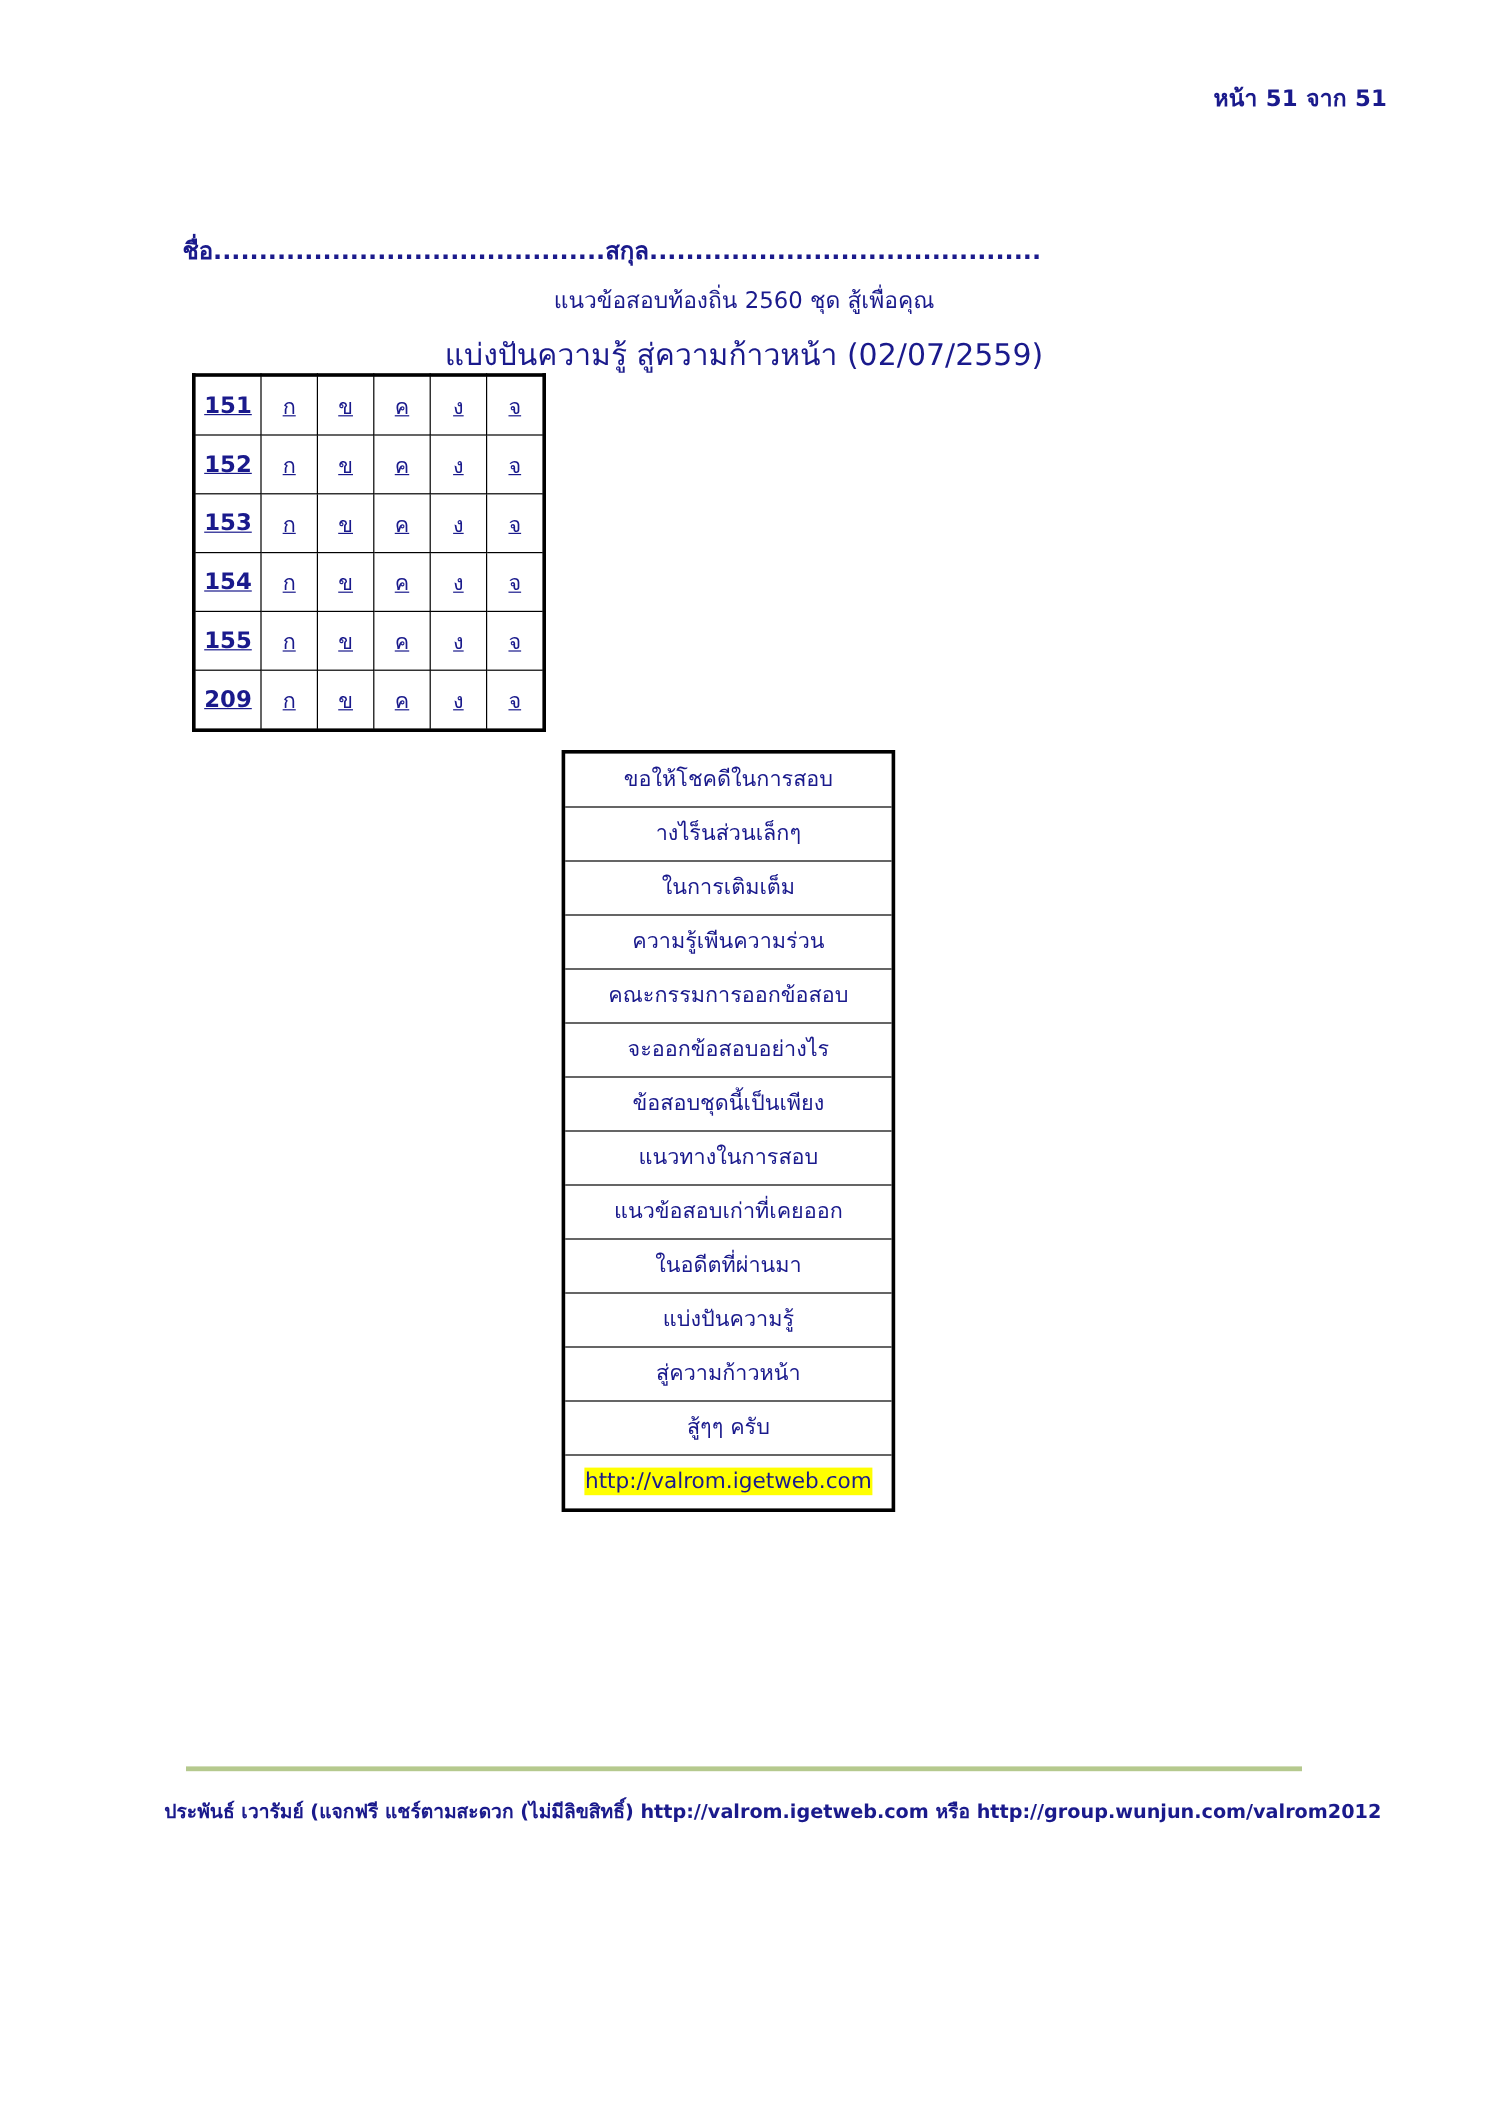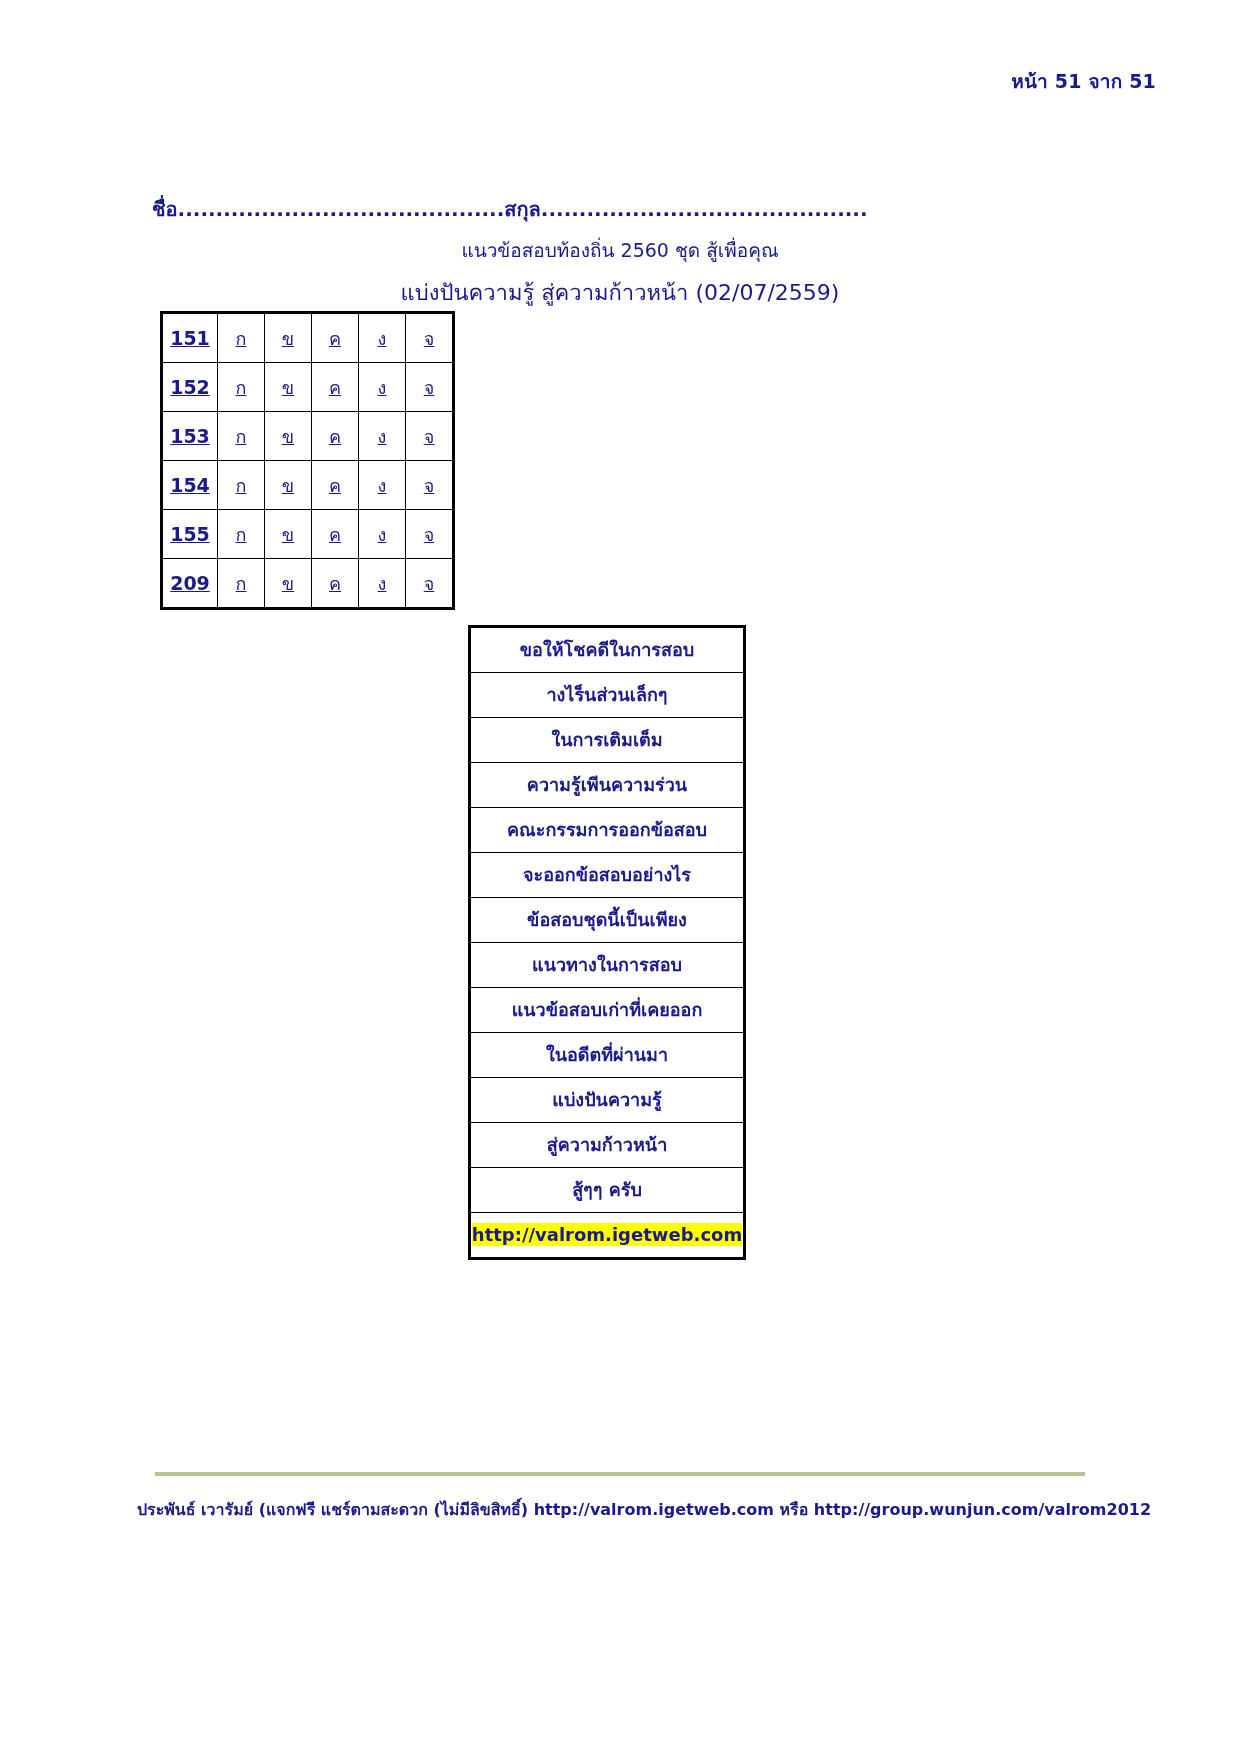--- a/index.html
+++ b/index.html
@@ -44,21 +44,21 @@
     text-align: center;
     font-size: 19px;
     color: #1a1a8c;
   }
   .subtitle-2 {
     position: absolute;
     top: 275px;
     left: 0;
     width: 1240px;
     text-align: center;
-    font-size: 22px;
+    font-size: 25px;
     color: #1a1a8c;
   }
 
   
   .answer-grid {
     position: absolute;
     top: 311px;
     left: 160px;
     border: 3px solid #000;
     border-collapse: collapse;
@@ -93,21 +93,20 @@
   }
   .message-box .row {
     border-bottom: 1px solid #000;
     height: 44px;
     line-height: 44px;
     text-align: center;
     color: #1a1a8c;
     font-size: 18px;
     white-space: nowrap;
     overflow: hidden;
-    font-weight: bold;
   }
   .message-box .row:last-child {
     border-bottom: none;
   }
   .message-box .row.link {
     color: #1a1a8c;
   }
   .message-box .row.link span.hl {
     background: #ffff00;
     padding: 1px 0;

